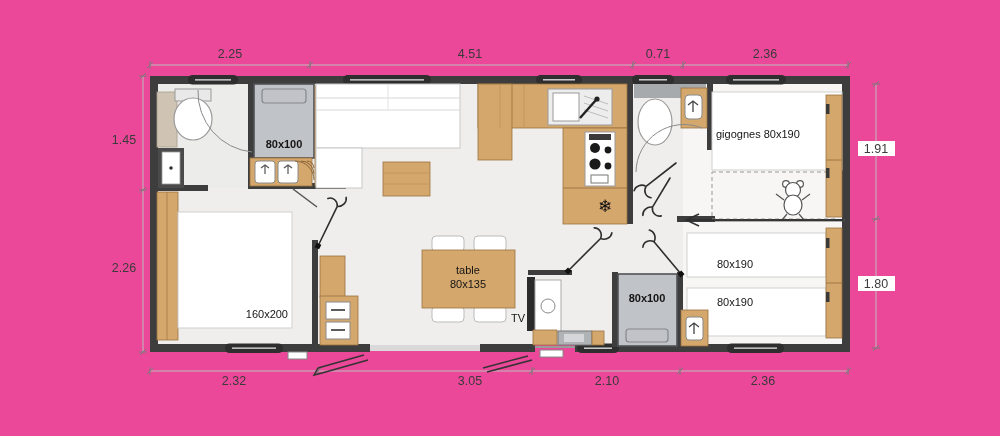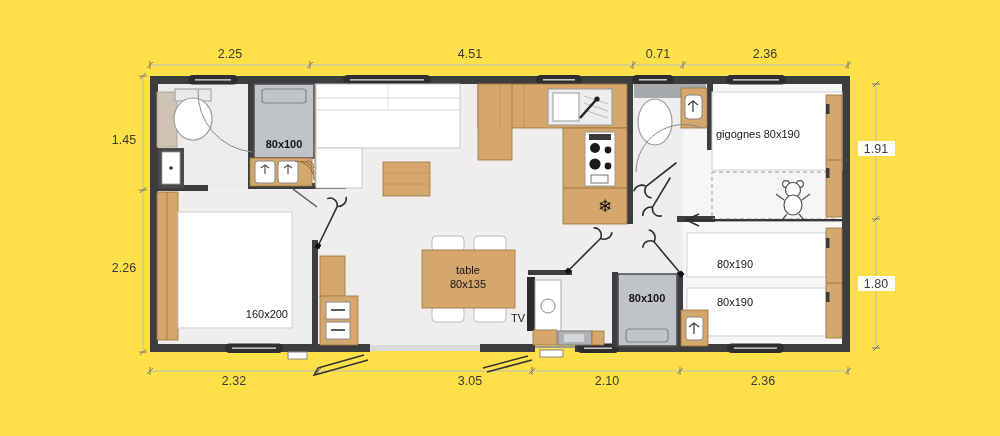--- a/index.html
+++ b/index.html
@@ -1,16 +1,16 @@
 <!DOCTYPE html>
 <html><head>
 <meta charset="utf-8">
 <style>
   html,body{margin:0;padding:0;background:#ffffff;}
-  #stage{position:relative;width:1000px;height:436px;background:#fde047;overflow:hidden;
+  #stage{position:relative;width:1000px;height:436px;background:#ec4899;overflow:hidden;
          font-family:"Liberation Sans",sans-serif;}
   svg{position:absolute;left:0;top:0;}
   text{font-family:"Liberation Sans",sans-serif;}
   .dim{font-size:12.5px;fill:#3a3a3a;}
   .lbl{font-size:11px;fill:#141414;font-weight:600;}
   .lbl-reg{font-size:11px;fill:#141414;font-weight:400;}
   .wood{fill:#d4a76d;stroke:#9c7340;stroke-width:0.8;}
   .wall{fill:#3d3d3d;}
   .white-f{fill:#ffffff;stroke:#cfcfcf;stroke-width:1;}
   .thin{stroke:#bdbdbd;stroke-width:1;fill:none;}

